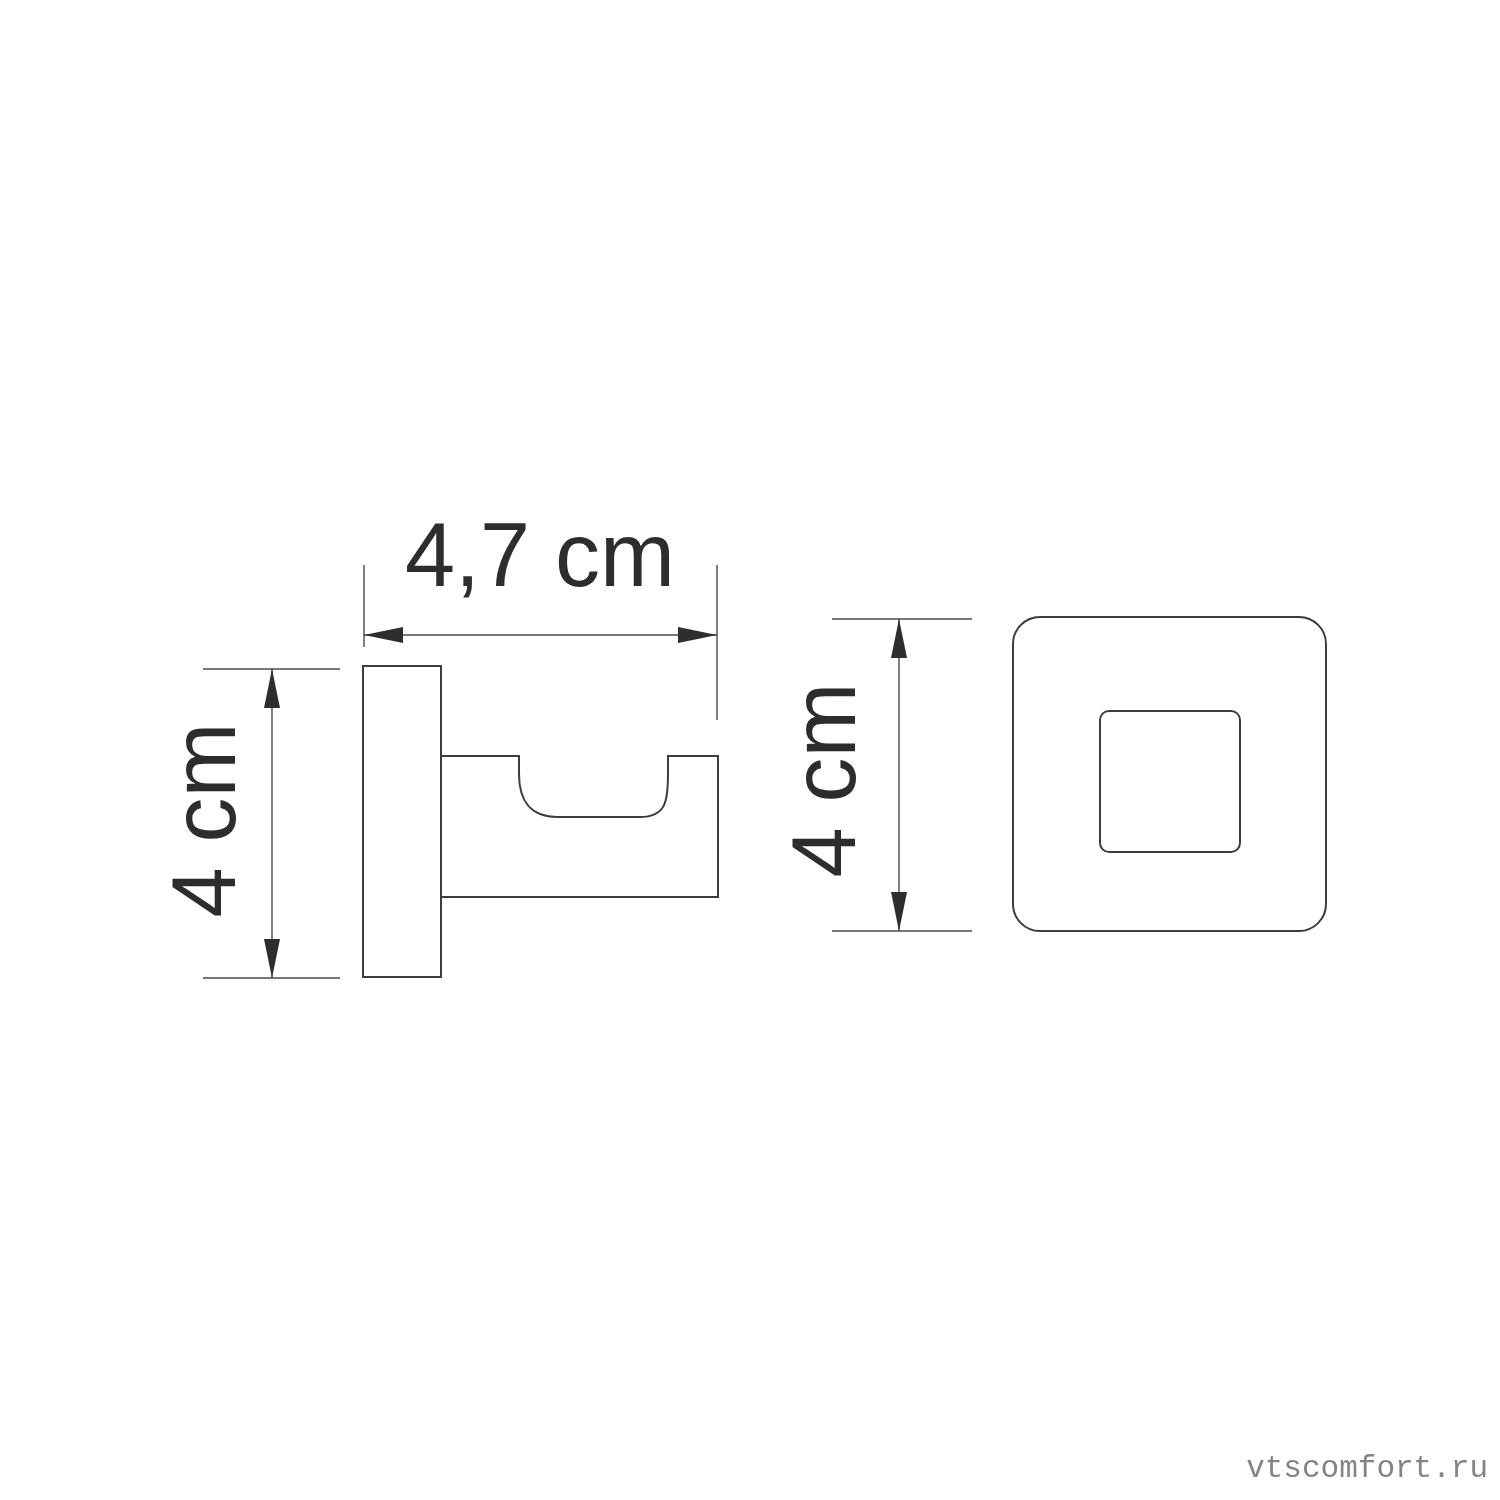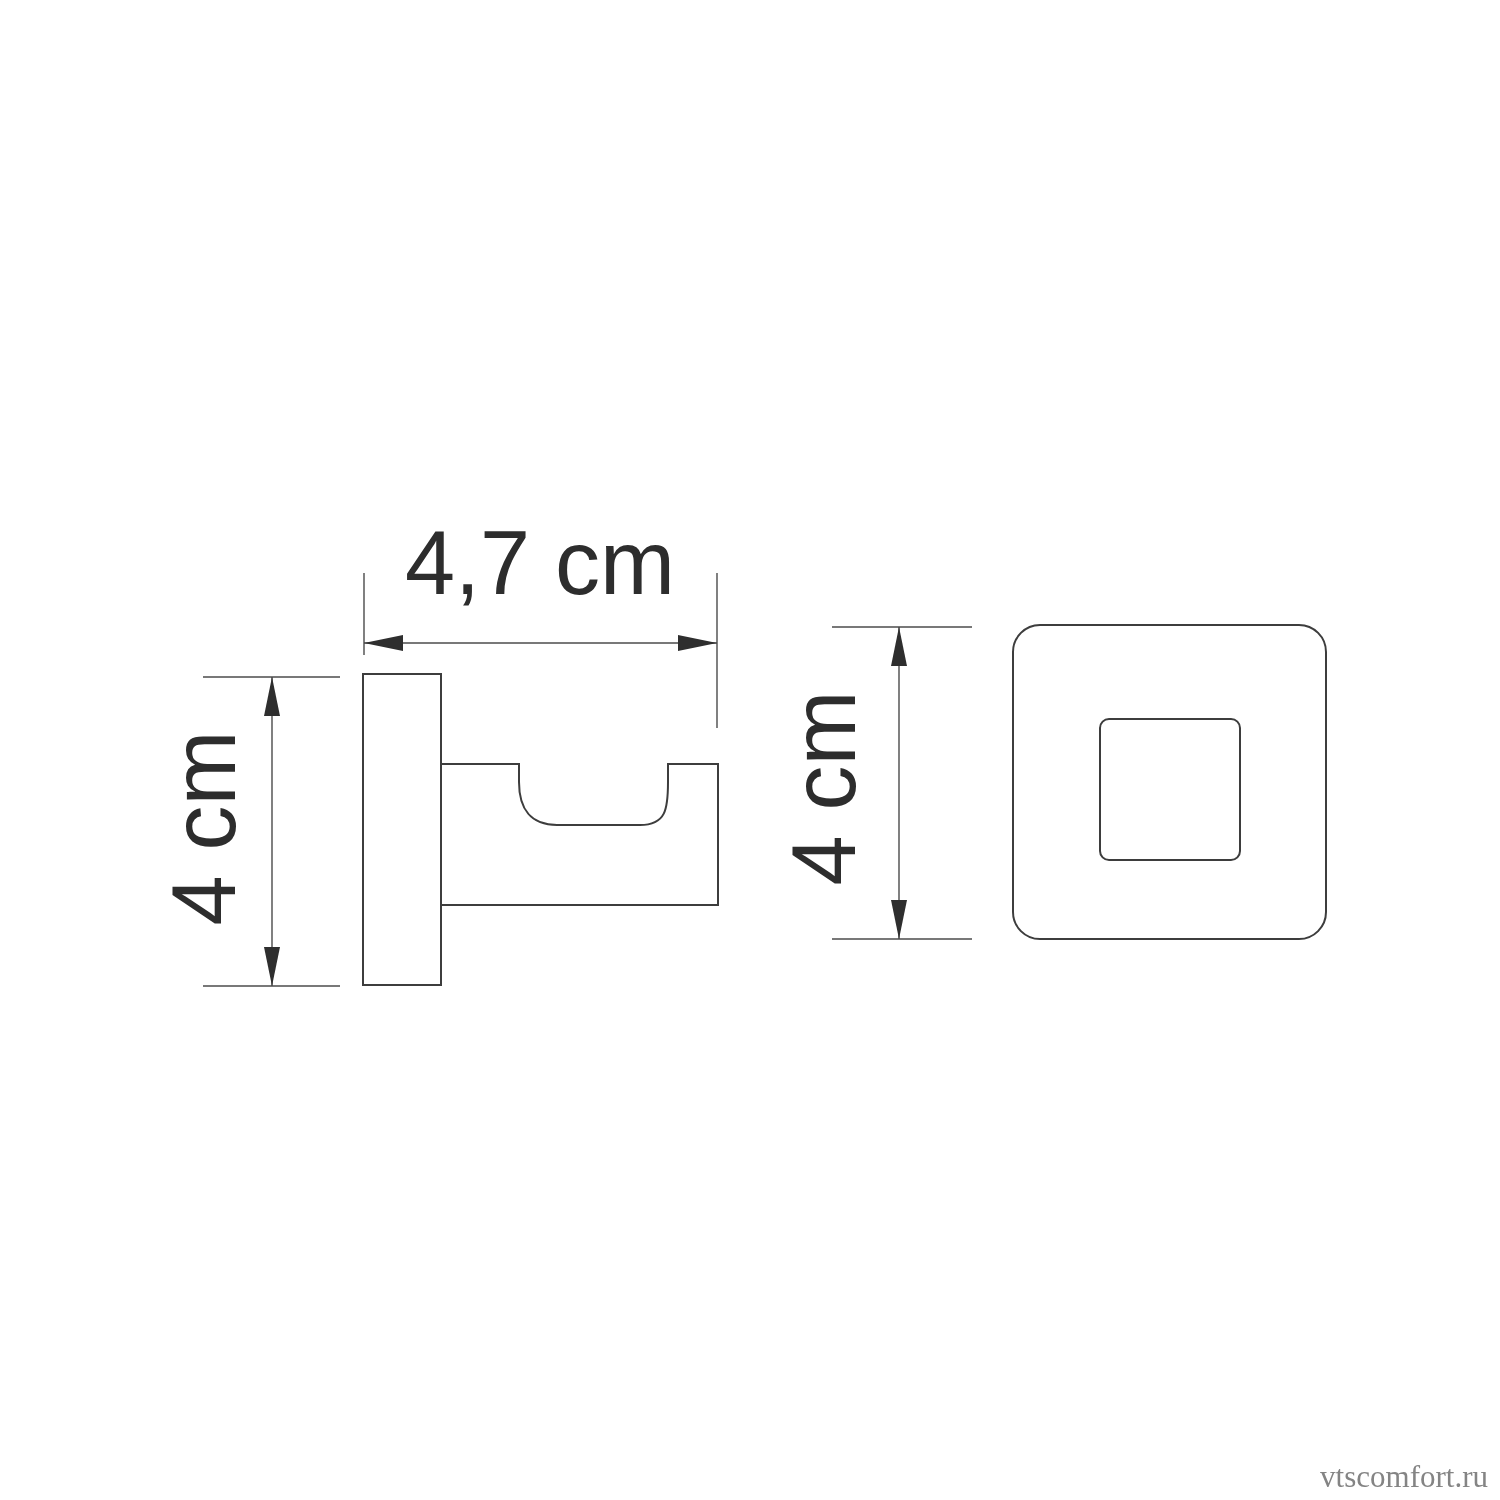--- a/index.html
+++ b/index.html
@@ -7,21 +7,20 @@
     padding: 0;
     background: #ffffff;
   }
   .canvas {
     position: relative;
     width: 1500px;
     height: 1493px;
     background: #ffffff;
     overflow: hidden;
     font-family: "Liberation Sans", sans-serif;
-    margin-top: 8px;
   }
   .drawing-svg {
     position: absolute;
     left: 0;
     top: 0;
     width: 1500px;
     height: 1500px;
   }
   .outline {
     fill: none;
@@ -57,21 +56,21 @@
   }
   .dim-label.rot-right {
     left: 824px;
     top: 780px;
     transform: translate(-50%, -50%) rotate(-90deg);
   }
   .watermark {
     position: absolute;
     right: 12px;
     bottom: 6px;
-    font-family: Liberation Serif, serif;
+    font-family: Liberation Mono, monospace;
     font-size: 31px;
     line-height: 1.2;
     color: #848484;
   }
 </style>
 </head>
 <body>
 
 <div class="canvas">
 

